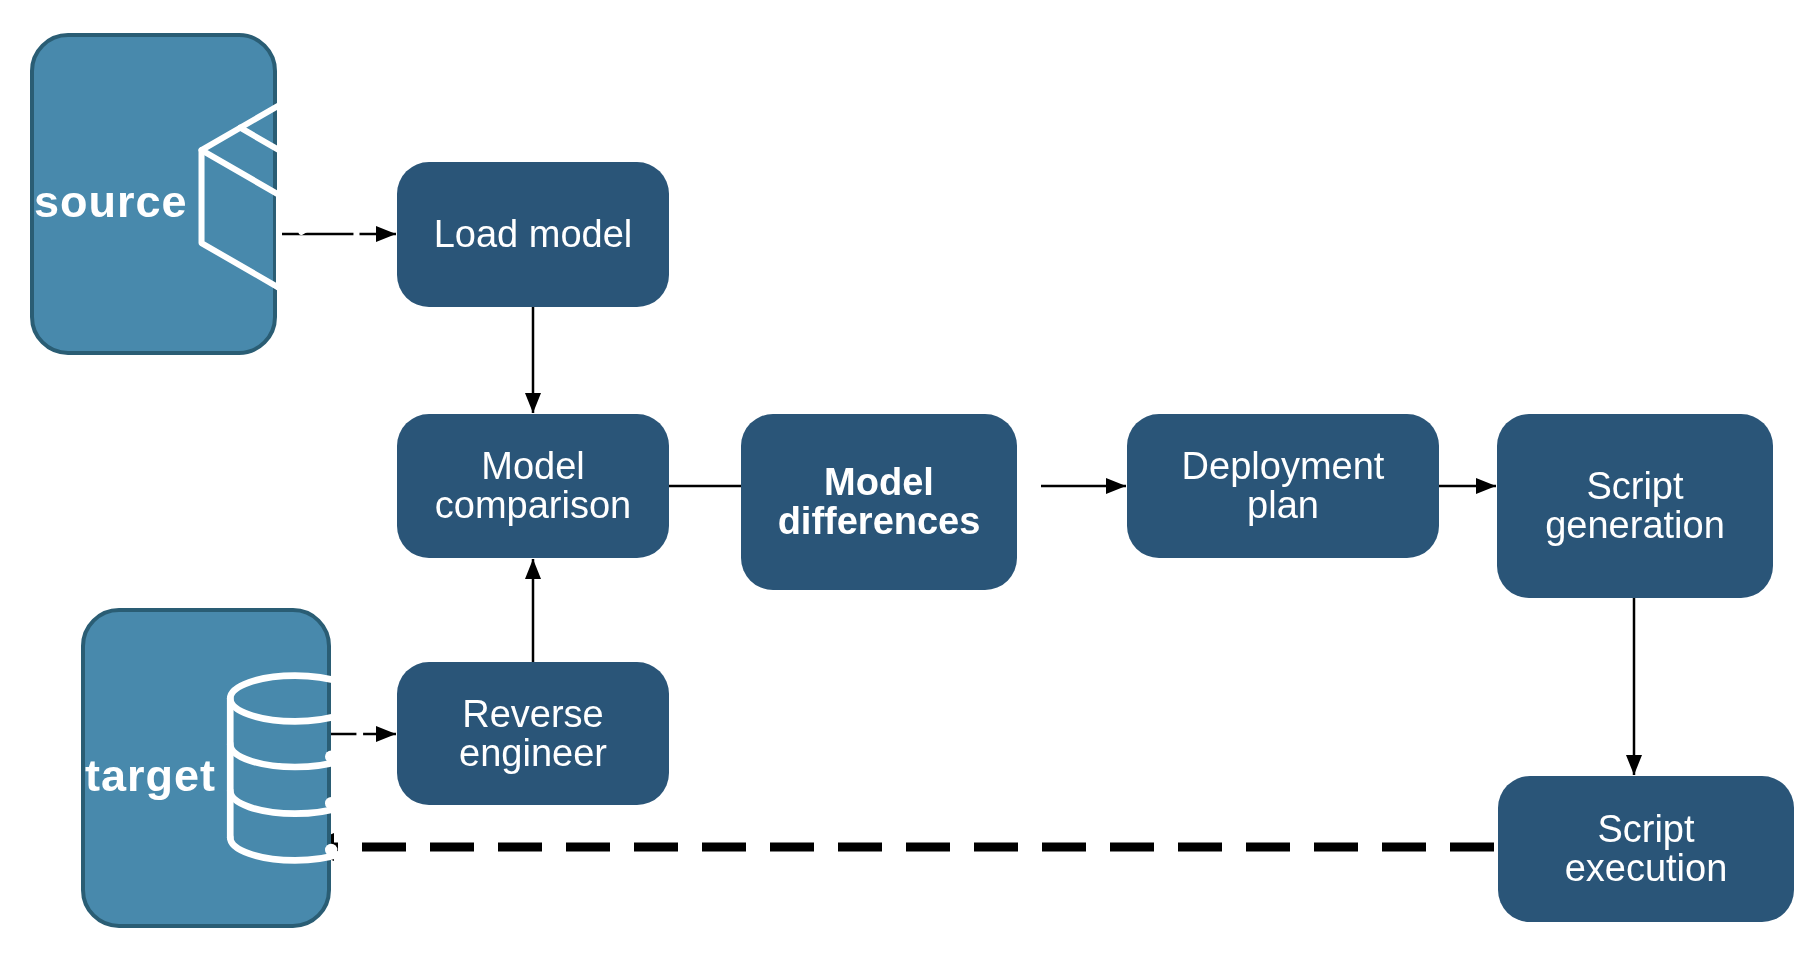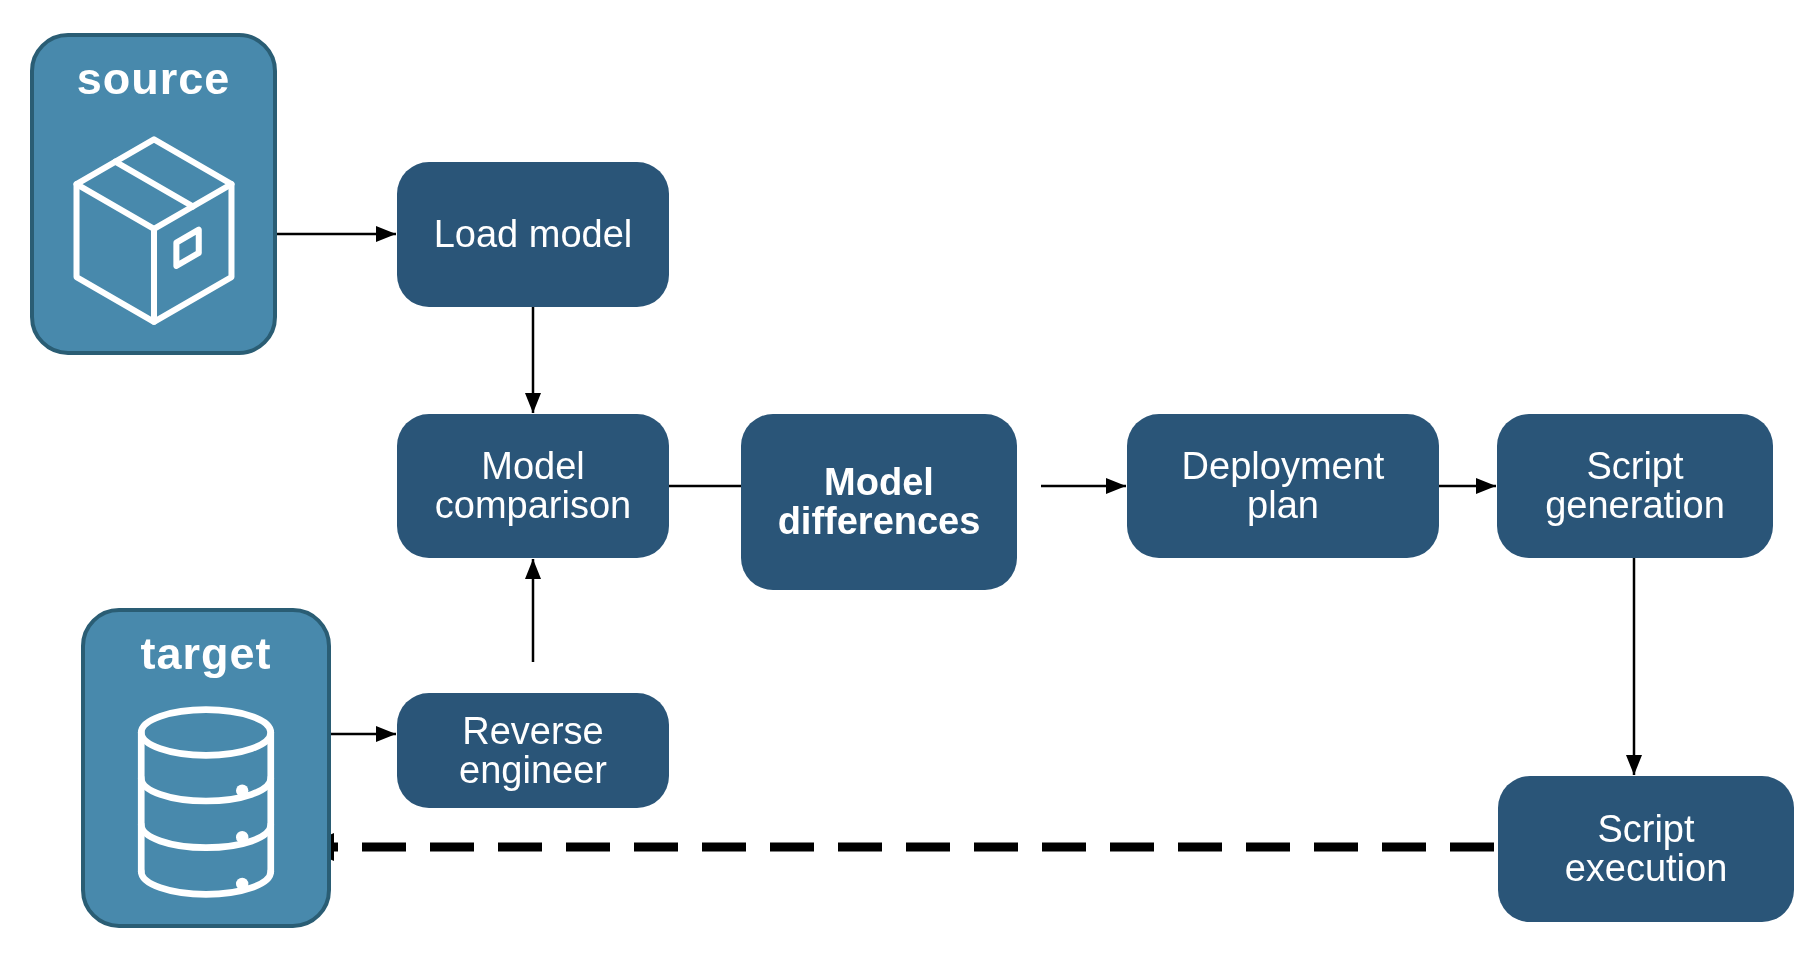--- a/index.html
+++ b/index.html
@@ -40,21 +40,20 @@
     text-align: center;
     padding: 0 18px;
   }
   .endpoint {
     position: absolute;
     box-sizing: border-box;
     background: #4889ac;
     border: 4px solid #2a5d74;
     border-radius: 38px;
     display: flex;
-    flex-direction: column;
     align-items: center;
   }
   .endpoint-label {
     color: #ffffff;
     font-weight: bold;
     font-size: 45px;
     margin-top: 16px;
     letter-spacing: 1px;
   }
   .endpoint-icon {
@@ -128,19 +127,19 @@
   </div>
 
   <div class="node" style="left:397px; top:162px; width:272px; height:145px;">Load model</div>
 
   <div class="node" style="left:397px; top:414px; width:272px; height:144px;">Model comparison</div>
 
   <div class="node" style="left:741px; top:414px; width:276px; height:176px;font-weight:bold;">Model differences</div>
 
   <div class="node" style="left:1127px; top:414px; width:312px; height:144px;">Deployment plan</div>
 
-  <div class="node" style="left:1497px; top:414px; width:276px; height:144px;">Script generation</div>
+  <div class="node" style="left:1497px; top:414px; width:276px; height:184px;">Script generation</div>
 
-  <div class="node" style="left:397px; top:662px; width:272px; height:115px;margin-top:31px;">Reverse engineer</div>
+  <div class="node" style="left:397px; top:662px; width:272px; height:143px;">Reverse engineer</div>
 
   <div class="node" style="left:1498px; top:776px; width:296px; height:146px;">Script execution</div>
 
 </div>
 
 </body></html>

